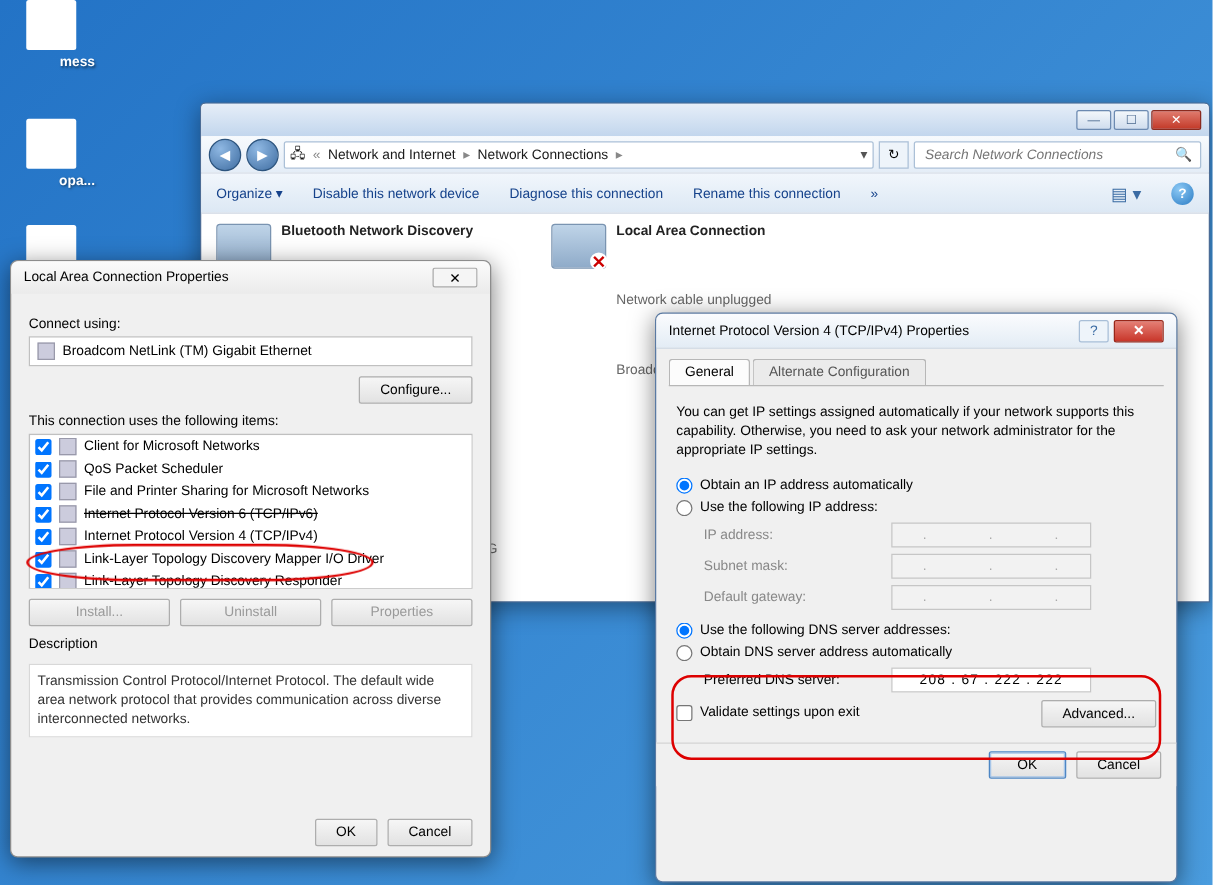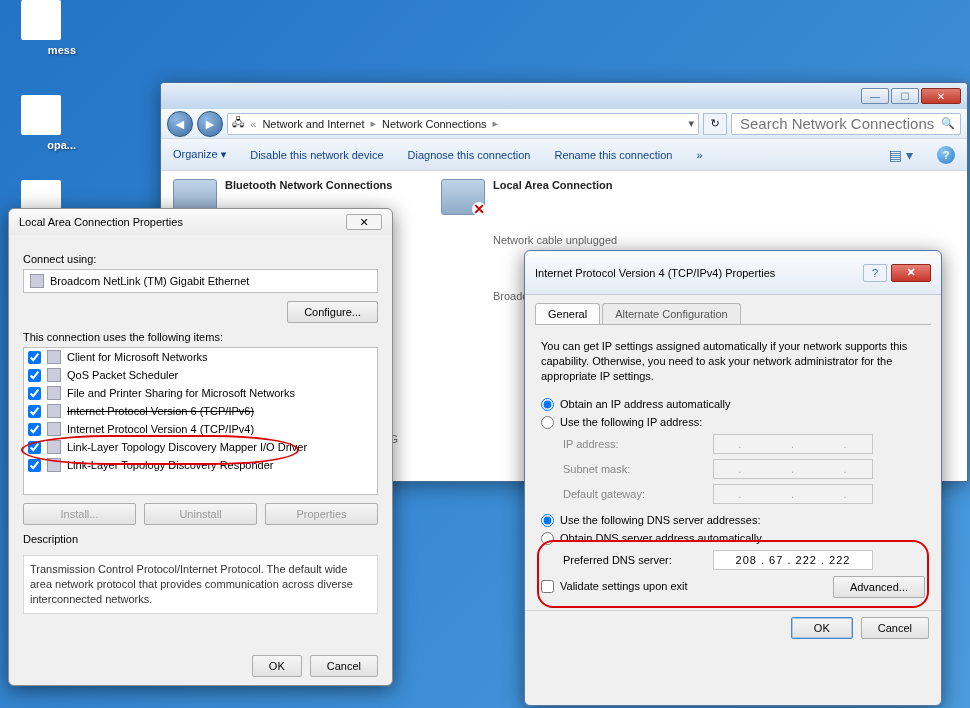--- a/index.html
+++ b/index.html
@@ -14,21 +14,21 @@
 .explorer-titlebar { height:26px; background:linear-gradient(#e6eef8,#c2d6ed); display:flex; justify-content:flex-end; align-items:center; padding:0 6px; border-radius:4px 4px 0 0; }
 .win-btn { width:28px; height:16px; margin-left:2px; border:1px solid #6c8ab1; background:linear-gradient(#f3f7fb,#d0ddee); border-radius:2px; display:flex; align-items:center; justify-content:center; font-size:10px; color:#4d6b90; cursor:pointer; }
 .win-btn.close { background:linear-gradient(#e07b6e,#c33a29); color:#fff; border-color:#8b2a1e; width:40px; }
 
 .nav-row { height:30px; background:linear-gradient(#f7fafd,#e4edf7); display:flex; align-items:center; padding:0 6px; gap:4px; border-bottom:1px solid #cfd8e3; }
 .nav-arrow { width:26px; height:26px; border-radius:50%; background:radial-gradient(circle at 35% 30%, #8fb8e3, #3f6da1); color:#fff; display:flex; align-items:center; justify-content:center; font-size:14px; border:1px solid #2c547e; }
 .address-bar { flex:1; height:22px; border:1px solid #abc0d7; background:#fff; display:flex; align-items:center; padding:0 4px; font-size:11px; gap:6px; color:#1a1a1a; border-radius:2px; }
 .addr-sep { color:#888; }
 .refresh-btn { width:24px; height:22px; border:1px solid #abc0d7; background:#eef4fa; display:flex; align-items:center; justify-content:center; }
 .search-box { width:230px; height:22px; border:1px solid #abc0d7; background:#fff; display:flex; align-items:center; padding:0 6px; color:#777; border-radius:2px; }
-.search-box input { border:none; outline:none; flex:1; font-size:15px; color:#777; }
+.search-box input { border:none; outline:none; flex:1; font-size:11px; font-style:italic; color:#777; }
 
 .cmd-row { height:32px; background:linear-gradient(#f1f6fc,#dce8f4); display:flex; align-items:center; padding:0 12px; gap:24px; color:#15428b; border-bottom:1px solid #cfd8e3; }
 .cmd-row .spacer { flex:1; }
 .cmd-btn { cursor:pointer; }
 .help-circle { width:18px; height:18px; border-radius:50%; background:radial-gradient(circle at 35% 30%, #8cc9f5, #2b7cc4); color:#fff; display:flex; align-items:center; justify-content:center; font-weight:bold; }
 
 .conn-area { display:flex; padding:8px 12px; gap:18px; flex-wrap:wrap; }
 .conn-item { display:flex; gap:8px; width:250px; }
 .conn-icon { width:44px; height:36px; background:linear-gradient(#bfd4e8,#8fabc9); border:1px solid #7a94b1; border-radius:3px; position:relative; }
 .conn-icon.x::after { content:"✕"; position:absolute; bottom:-2px; right:-2px; color:#c00; font-weight:bold; font-size:14px; background:#fff; border-radius:50%; width:14px; height:14px; line-height:14px; text-align:center; }
@@ -39,36 +39,36 @@
 
 .props-dlg { position:absolute; left:8px; top:208px; width:385px; height:478px; background:#f0f0f0; border:1px solid #8d8d8d; box-shadow:0 4px 20px rgba(0,0,0,0.5); border-radius:6px; }
 .props-title { height:26px; display:flex; align-items:center; padding:0 10px; background:linear-gradient(#fbfbfb,#ebebeb); font-size:12px; border-radius:6px 6px 0 0; }
 .props-title .x { margin-left:auto; width:36px; height:16px; border:1px solid #aaa; border-radius:2px; display:flex; align-items:center; justify-content:center; background:#f5f5f5; }
 .tabs { display:flex; margin:6px 6px 0; border-bottom:1px solid #b7b7b7; }
 .tab { padding:4px 12px; border:1px solid #b7b7b7; border-bottom:none; background:#fcfcfc; margin-right:2px; border-radius:3px 3px 0 0; font-size:11px; }
 .tab.inactive { background:#ebebeb; color:#555; }
 .props-body { padding:10px 14px; }
 .adapter-box { border:1px solid #c0c0c0; background:#fff; padding:4px 6px; display:flex; align-items:center; gap:6px; margin-bottom:8px; }
 .grp-label { margin:8px 0 4px; }
-.items-box { border:1px solid #c0c0c0; background:#fff; height:148px; overflow:auto; }
+.items-box { border:1px solid #c0c0c0; background:#fff; height:124px; overflow:auto; }
 .item-row { display:flex; align-items:center; padding:2px 4px; gap:6px; }
 .item-row input { margin:0; }
 .mini-ico { width:14px; height:14px; background:#ccd; border:1px solid #99a; }
 .btn { padding:4px 16px; border:1px solid #adadad; background:linear-gradient(#f6f6f6,#e2e2e2); border-radius:2px; cursor:pointer; }
 .btn.disabled { color:#9a9a9a; }
 .btn-row { display:flex; gap:8px; margin-top:8px; }
 .desc-box { border:1px solid #d8d8d8; background:#fff; padding:6px; margin-top:10px; font-size:11px; color:#333; line-height:1.35; }
 .dlg-btns { position:absolute; bottom:8px; right:14px; display:flex; gap:8px; }
 
 
 .red-circle { position:absolute; border:2px solid #d00; border-radius:50%/80%; pointer-events:none; }
 
 
 .ipv4-dlg { position:absolute; left:524px; top:250px; width:418px; height:456px; background:#f0f0f0; border:1px solid #5a7aa3; box-shadow:0 4px 20px rgba(0,0,0,0.5); border-radius:6px; }
-.ipv4-title { height:44px; display:flex; align-items:center; padding:0 10px; background:linear-gradient(#fbfcfe,#e3ecf5); font-size:12px; border-bottom:1px solid #c0cdde; border-radius:6px 6px 0 0; }
+.ipv4-title { height:28px; display:flex; align-items:center; padding:0 10px; background:linear-gradient(#fbfcfe,#e3ecf5); font-size:12px; border-bottom:1px solid #c0cdde; border-radius:6px 6px 0 0; }
 .ipv4-title .help-q { margin-left:auto; width:24px; height:18px; display:flex; align-items:center; justify-content:center; color:#3a6ba3; border:1px solid #a8bed7; background:#eef4fa; border-radius:2px; margin-right:4px;}
 .ipv4-title .x2 { width:40px; height:18px; background:linear-gradient(#e58076,#c8362a); color:#fff; border:1px solid #972619; border-radius:2px; display:flex; align-items:center; justify-content:center; font-weight:bold; }
 .ipv4-body { padding:10px 16px 12px; }
 .ipv4-desc { font-size:11px; line-height:1.35; margin:4px 0 14px; }
 .radio-row { display:flex; align-items:center; gap:6px; margin:5px 0; }
 .radio-row input { margin:0; }
 .ip-table { margin-left:22px; margin-bottom:10px; }
 .ip-row { display:flex; align-items:center; margin:5px 0; }
 .ip-row label { width:150px; color:#888; }
 .ip-row.enabled label { color:#000; }
@@ -125,21 +125,21 @@
     <span class="cmd-btn">Diagnose this connection</span>
     <span class="cmd-btn">Rename this connection</span>
     <span class="cmd-btn">»</span>
     <span class="spacer"></span>
     <span style="font-size:14px;color:#3a6ba3;">▤ ▾</span>
     <div class="help-circle">?</div>
   </div>
   <div class="conn-area">
     <div class="conn-item">
       <div class="conn-icon"></div>
-      <div class="conn-info"><b>Bluetooth Network Connections</b><div>Not connected</div></div>
+      <div class="conn-info"><b>Bluetooth Network Discovery</b><div>Not connected</div></div>
     </div>
     <div class="conn-item">
       <div class="conn-icon x"></div>
       <div class="conn-info"><b>Local Area Connection</b><div>Network cable unplugged</div><div>Broadcom NetLink (TM) Gigabit E...</div></div>
     </div>
     <div class="conn-item">
       <div class="conn-icon wifi"></div>
       <div class="conn-info"><b>Wireless Network Connection</b><div>Tenda</div><div>Intel(R) Wireless WiFi Link 4965AG</div></div>
     </div>
   </div>

